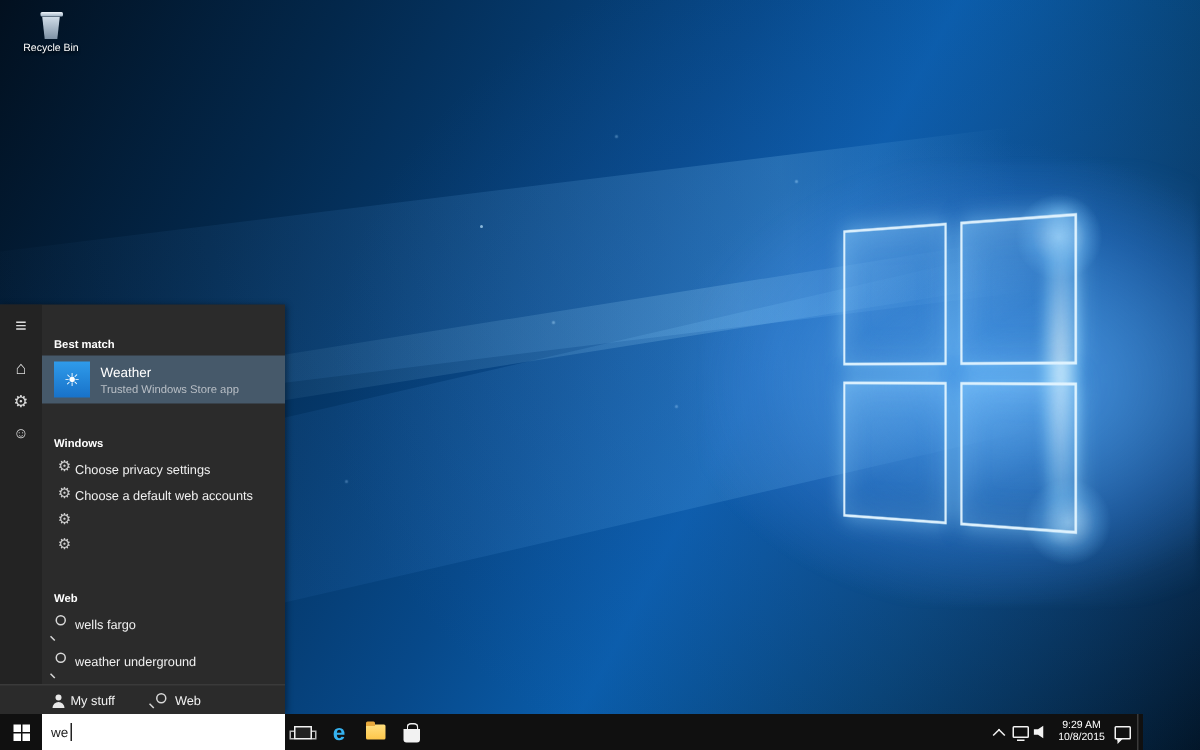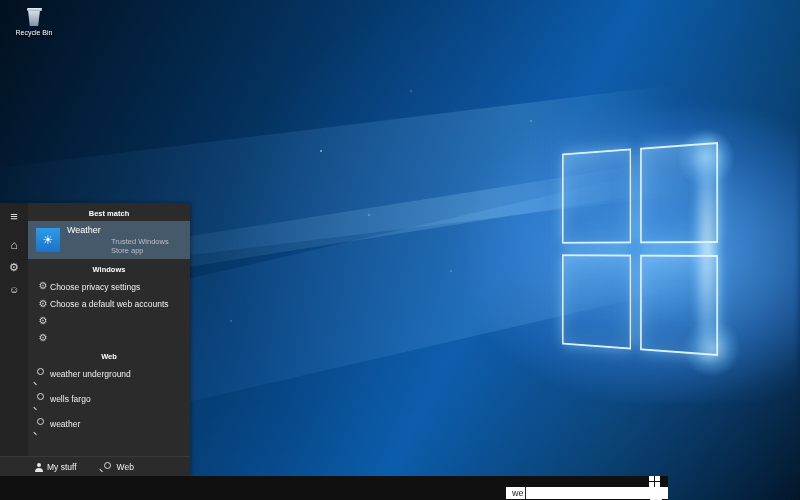--- a/index.html
+++ b/index.html
@@ -55,50 +55,50 @@
     background:#2b2b2b; color:#e8e8e8; overflow:hidden; box-shadow:1px 0 4px rgba(0,0,0,.4); }
   .panel-sidebar { position:absolute; left:0; top:0; width:28px; height:100%; background:#232323;
     display:flex; flex-direction:column; align-items:center; }
   .side-btn { width:28px; height:22px; display:flex; align-items:center; justify-content:center;
     color:#dcdcdc; cursor:pointer; }
   .side-btn.hamburger { height:20px; margin-top:3px; font-size:13px; margin-bottom:8px; }
   .side-btn.home { font-size:12px; }
   .side-btn.gear { font-size:11px; }
   .side-btn.feedback { font-size:10px; }
   .panel-content { position:absolute; left:28px; top:0; width:162px; height:253px; overflow:hidden; }
-  .sec-header { font-size:7.5px; font-weight:bold; color:#ffffff; padding:6px 8px 3px;text-align:center; }
+  .sec-header { font-size:7.5px; font-weight:bold; color:#ffffff; padding:22px 8px 3px; }
   .result-row { display:flex; align-items:flex-start; padding:3px 6px 3px 8px; cursor:pointer; }
   .result-row .row-label { font-size:8.5px; color:#f0f0f0; line-height:10px; padding-top:1.5px; }
   .best-match-row { background:#46596a; padding:4px 6px 4px 8px; align-items:center; }
   .weather-tile { width:24px; height:24px; flex:0 0 24px; margin-right:7px;
     background:linear-gradient(180deg,#2f9bea,#1872c9); display:flex; align-items:center; justify-content:center;
     color:#fff; font-size:12px; }
   .bm-text { display:flex; flex-direction:column; }
   .bm-title { font-size:9px; color:#fff; }
-  .bm-sub { font-size:7.5px; color:#b9bfc6; margin-top:2px;margin-left:44px; }
+  .bm-sub { font-size:7.5px; color:#b9bfc6; margin-top:2px; }
   .gear-glyph { width:14px; flex:0 0 14px; text-align:center; color:#cfcfcf; font-size:10px; line-height:11px; }
   .mag-wrap { width:14px; flex:0 0 14px; padding-top:1px; }
   .mag { width:8px; height:9px; position:relative; margin-left:1px; }
   .mag::before { content:""; position:absolute; top:0; left:0; width:5px; height:5px;
     border:1.2px solid #d8d8d8; border-radius:50%; }
   .mag::after { content:""; position:absolute; width:4px; height:1.3px; background:#d8d8d8;
     transform:rotate(45deg); right:0.5px; bottom:1px; }
   .panel-footer { position:absolute; left:0; bottom:0; width:100%; height:20px; background:#2b2b2b;
     border-top:1px solid #3a3a3a; display:flex; align-items:center; padding-left:34px; }
   .footer-btn { display:flex; align-items:flex-end; gap:4px; font-size:8.5px; color:#f2f2f2;
     cursor:pointer; margin-right:26px; }
   .person { width:9px; height:9px; position:relative; }
   .person::before { content:""; position:absolute; top:0; left:2.5px; width:4px; height:4px;
     border-radius:50%; background:#e8e8e8; }
   .person::after { content:""; position:absolute; bottom:0; left:0.5px; width:8px; height:4px;
     border-radius:4px 4px 0 0; background:#e8e8e8; }
 
   
-  .taskbar { position:absolute; left:0; bottom:0; width:668px; height:24px; background:#101010;
-    display:flex; align-items:flex-end;flex-direction:column; }
+  .taskbar { position:absolute; left:0; bottom:0; width:762px; height:24px; background:#101010;
+    display:flex; align-items:flex-end; }
   .start-button { width:28px; height:24px; display:flex; align-items:center; justify-content:center; cursor:pointer; }
   .winlogo { display:grid; grid-template-columns:5px 5px; grid-template-rows:5px 5px; gap:1px; }
   .winlogo span { background:#fff; display:block; }
   .taskbar-search { width:162px; height:24px; background:#ffffff; display:flex; align-items:center;
     padding-left:6px; cursor:text; }
   .search-text { font-size:9px; color:#222; }
   .caret { display:inline-block; width:1px; height:12px; background:#222; margin-left:1px; vertical-align:middle; }
   .tb-btn { width:24px; height:24px; display:flex; align-items:center; justify-content:center; cursor:pointer; }
   .taskview { width:12px; height:9px; border:1px solid #f2f2f2; background:rgba(255,255,255,.08); position:relative; }
   .taskview::before { content:""; position:absolute; left:-4px; top:2px; width:2px; height:4px;
@@ -189,25 +189,25 @@
       <span class="gear-glyph">⚙</span>
     </div>
     <div class="result-row">
       <span class="gear-glyph">⚙</span>
     </div>
 
     <div class="sec-header">Web</div>
 
     <div class="result-row">
       <span class="mag-wrap"><span class="mag"></span></span>
+      <span class="row-label">wells fargo</span>
+    </div>
+    <div class="result-row">
+      <span class="mag-wrap"><span class="mag"></span></span>
       <span class="row-label">weather underground</span>
-    </div>
-    <div class="result-row">
-      <span class="mag-wrap"><span class="mag"></span></span>
-      <span class="row-label">wells fargo</span>
     </div>
     <div class="result-row">
       <span class="mag-wrap"><span class="mag"></span></span>
       <span class="row-label">weather</span>
     </div>
     <div class="result-row">
       
       
     </div>
 

